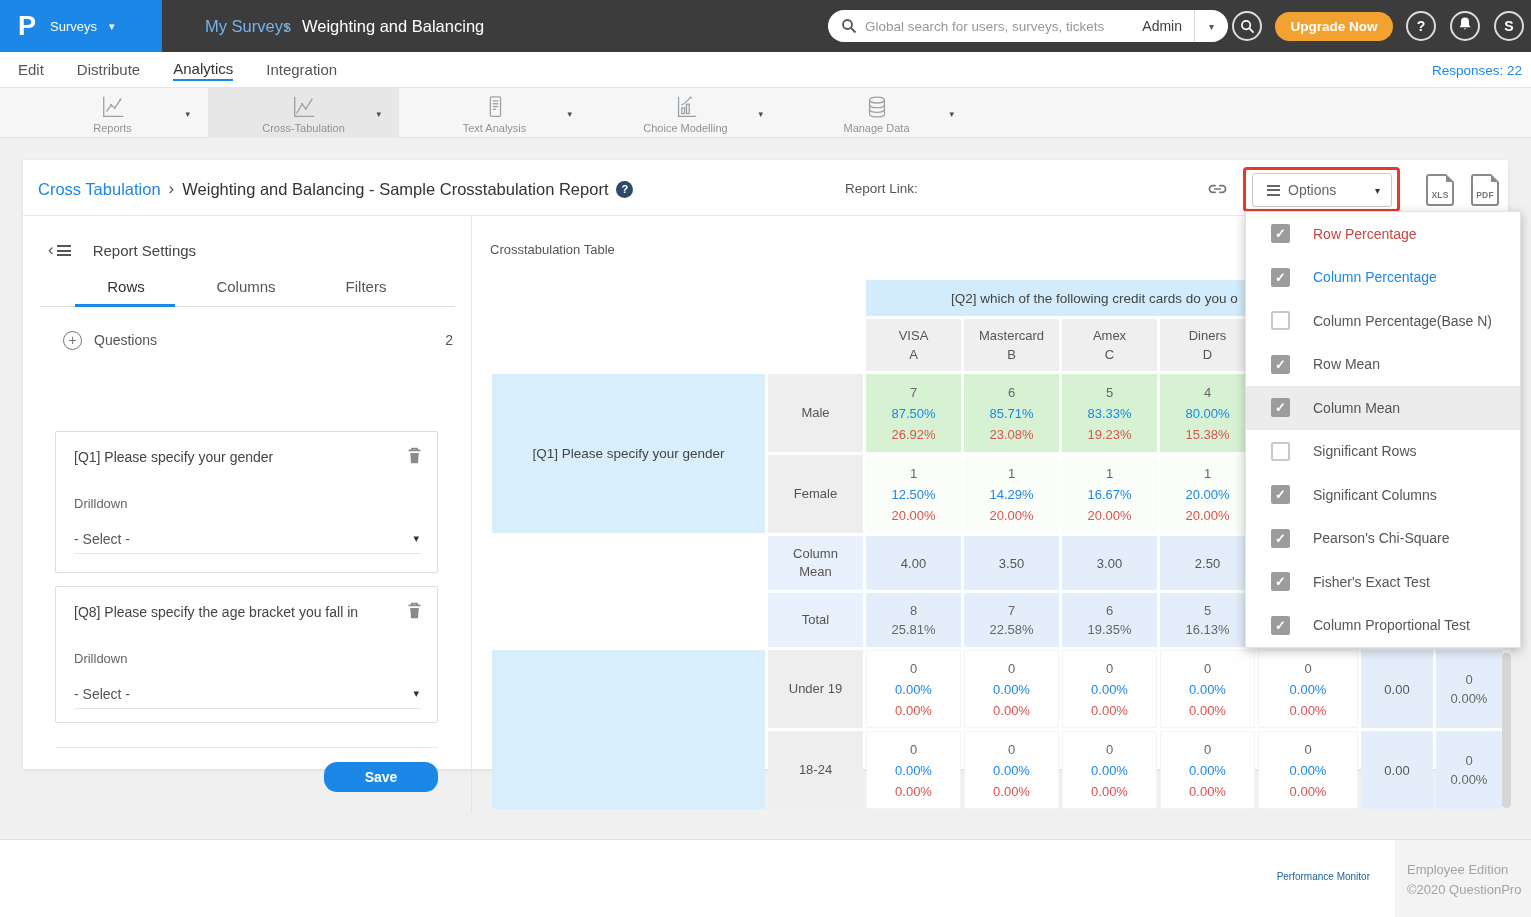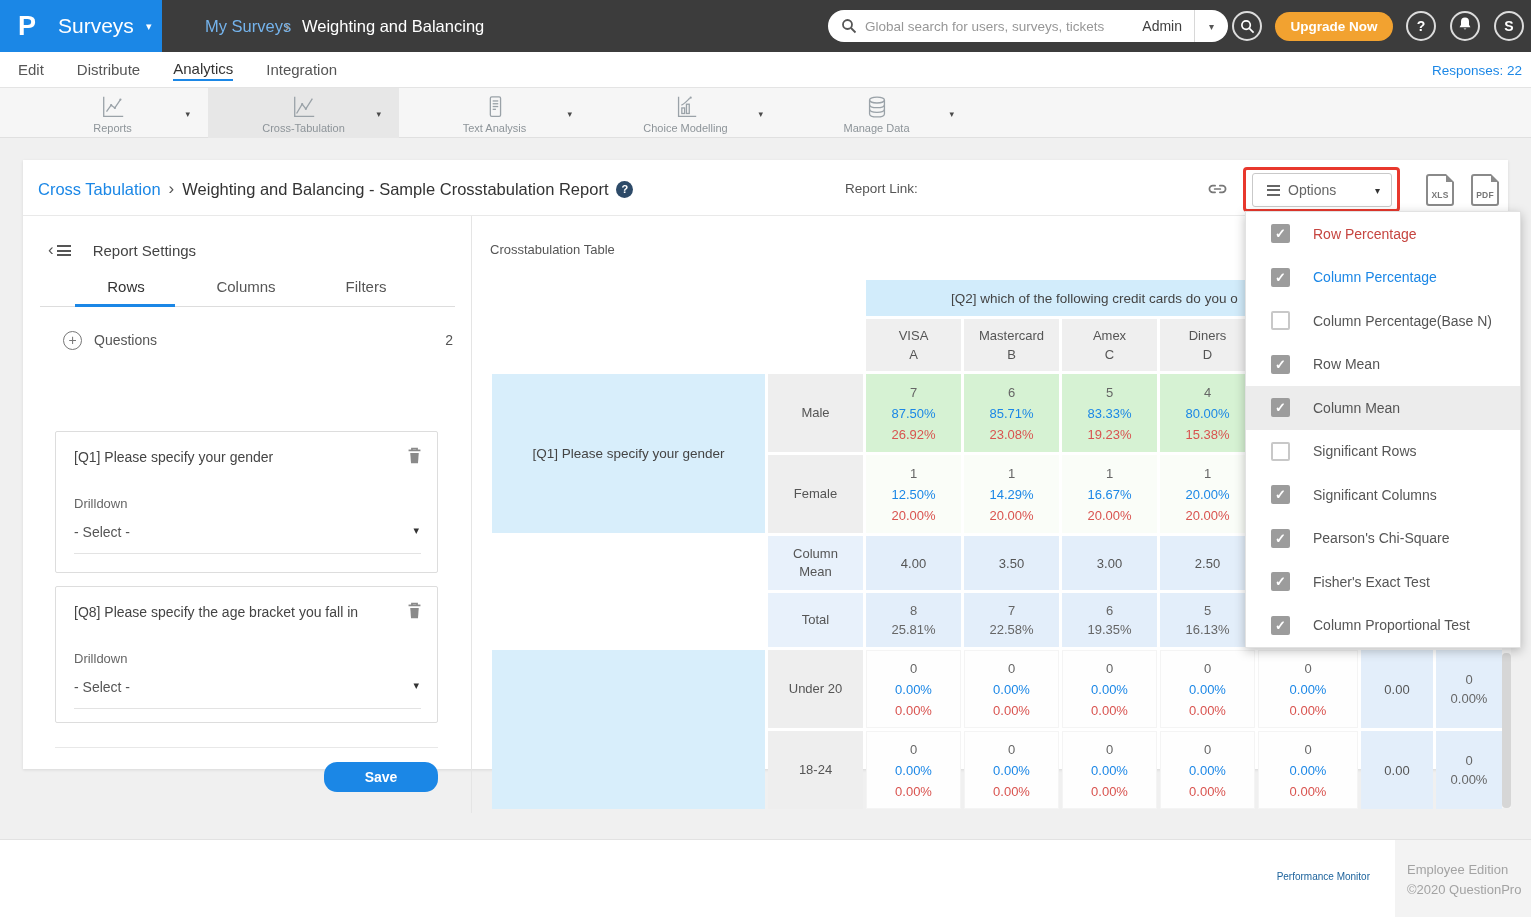--- a/index.html
+++ b/index.html
@@ -3,21 +3,21 @@
 <meta charset="utf-8">
 <style>
   *{box-sizing:border-box;margin:0;padding:0}
   body{font-family:"Liberation Sans",sans-serif;background:#fff}
   .stage{position:relative;width:1531px;height:917px;background:#f0f0f0;overflow:hidden}
 
   
   .topbar{position:absolute;left:0;top:0;width:1531px;height:52px;background:#3c3c3c}
   .logo-block{position:absolute;left:0;top:0;width:162px;height:52px;background:#1b87e6;display:flex;align-items:center;color:#fff;cursor:pointer}
   .logo-p{margin-left:18px;font-size:27px;font-weight:bold}
-  .logo-label{margin-left:22px;font-size:21px}
+  .logo-label{margin-left:14px;font-size:13px}
   .logo-caret{margin-left:12px;font-size:11px}
   .tb-crumb{position:absolute;top:0;height:52px;display:flex;align-items:center;font-size:16.5px}
   .tb-mysurveys{left:205px;color:#74b3ec;cursor:pointer}
   .tb-sep{left:284px;color:#9a9a9a;font-size:18px}
   .tb-title{left:302px;color:#fff}
   .search-pill{position:absolute;left:828px;top:10px;width:400px;height:32px;background:#fff;border-radius:16px;display:flex;align-items:center;overflow:hidden}
   .search-pill .mag{margin-left:13px;display:flex}
   .search-input{border:none;outline:none;flex:1;margin-left:8px;font-size:13.5px;color:#444;font-family:"Liberation Sans",sans-serif}
   .search-input::placeholder{color:#979797}
   .search-scope{font-size:14px;color:#3e3e3e;padding-right:12px}
@@ -74,21 +74,21 @@
   .stab-line{position:absolute;left:17px;top:90px;width:415px;height:1px;background:#ddd}
   .stab-active-line{position:absolute;left:52px;top:88px;width:100px;height:3px;background:#1b87e6}
   .q-row{position:absolute;left:40px;top:108px;width:392px;height:32px;display:flex;align-items:center;cursor:pointer}
   .plus-circle{width:19px;height:19px;border:1.5px solid #777;border-radius:50%;color:#777;font-size:14px;display:flex;align-items:center;justify-content:center}
   .q-label{margin-left:12px;font-size:14px;color:#555}
   .q-count{position:absolute;right:2px;font-size:14px;color:#555}
   .qcard{position:absolute;left:32px;width:383px;border:1px solid #ddd;border-radius:2px;background:#fff}
   .qtitle{position:absolute;left:18px;top:17px;width:320px;font-size:14px;color:#444}
   .qtrash{position:absolute;right:14px;top:14px;cursor:pointer}
   .qdrill{position:absolute;left:18px;top:64px;font-size:13px;color:#666}
-  .qselect{position:absolute;left:18px;top:92px;width:347px;height:30px;border-bottom:1px solid #e3e3e3;display:flex;cursor:pointer}
+  .qselect{position:absolute;left:18px;top:92px;width:347px;height:30px;border-bottom:1px solid #e3e3e3;display:flex;align-items:center;cursor:pointer}
   .qselval{font-size:14px;color:#555}
   .qcaret{position:absolute;right:2px;font-size:11px;color:#333}
   .panel-div{position:absolute;left:32px;top:531px;width:383px;height:1px;background:#e8e8e8}
   .save-btn{position:absolute;left:301px;top:546px;width:114px;height:30px;background:#1b87e6;color:#fff;border:none;border-radius:13px;font-size:14px;font-weight:bold;cursor:pointer;font-family:"Liberation Sans",sans-serif}
 
   
   .ct-title{position:absolute;left:467px;top:82px;font-size:13px;color:#555}
   .ct-grid{position:absolute;left:469px;top:120px;display:grid;grid-template-columns:273px 95px 95px 95px 95px 95px 100px 72px 66px;grid-template-rows:36px 52px 78px 78px 54px 54px 78px 78px;gap:3px}
   .c-q2band{background:#d2ecfb;color:#444;font-size:13.5px;display:flex;align-items:center;padding-left:85px;white-space:nowrap;overflow:hidden}
   .c-colhead{background:#efefef;color:#555;font-size:13px;line-height:19px;display:flex;flex-direction:column;align-items:center;justify-content:center}
@@ -444,21 +444,21 @@
           <span class="tn">5</span>
           <span class="tp">16.13%</span>
         </div>
         <div class="c-mean" style="grid-area: 6 / 7;"></div>
         <div class="c-mean" style="grid-area: 6 / 8;"></div>
         <div class="c-mean" style="grid-area: 6 / 9;"></div>
         <div class="c-qlabel" style="grid-area: 7 / 1 / 9;">
           <span></span>
         </div>
         <div class="c-rowlabel" style="grid-area: 7 / 2;">
-          <span>Under 20</span>
+          <span>Under 19</span>
         </div>
         <div class="c-data tone-plain" style="grid-area: 7 / 3;">
           <span class="n">0</span>
           <span class="cp">0.00%</span>
           <span class="rp">0.00%</span>
         </div>
         <div class="c-data tone-plain" style="grid-area: 7 / 4;">
           <span class="n">0</span>
           <span class="cp">0.00%</span>
           <span class="rp">0.00%</span>

